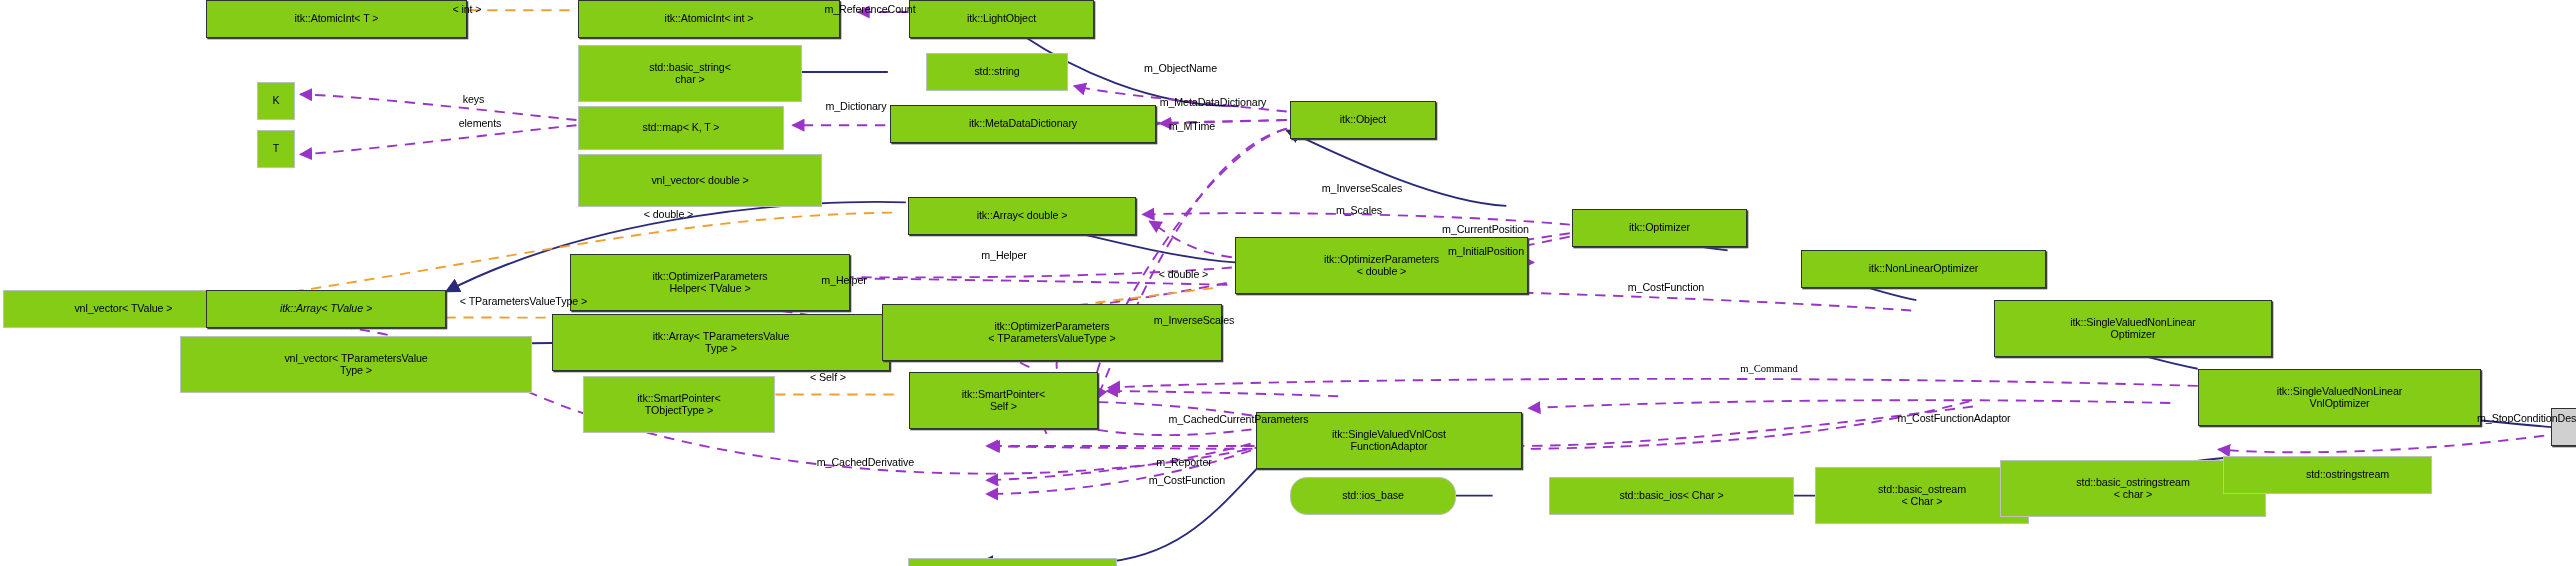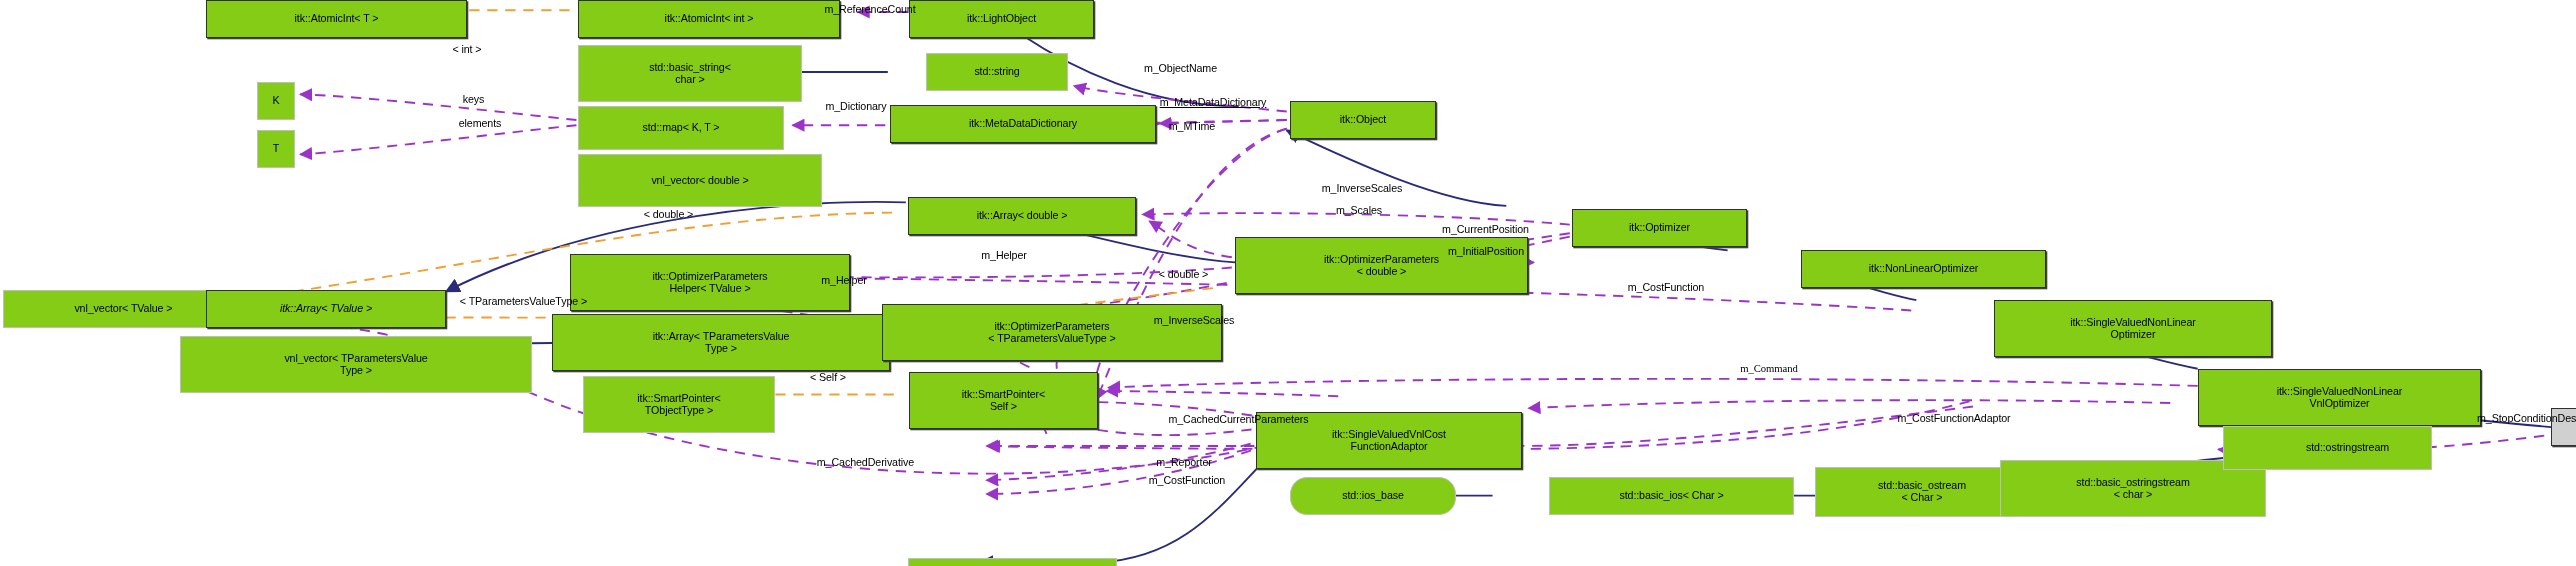--- a/index.html
+++ b/index.html
@@ -222,34 +222,34 @@
   <div class="node bold" title="itk::OptimizerParameters &lt; TParametersValueType &gt;" style="left: 882px; top: 304px; width: 340px; height: 57px;">itk::OptimizerParameters
 &lt; TParametersValueType &gt;</div>
   <div class="node" title="itk::SmartPointer&lt; TObjectType &gt;" style="left: 583px; top: 376px; width: 192px; height: 57px;">itk::SmartPointer&lt;
 TObjectType &gt;</div>
   <div class="node bold" title="itk::SmartPointer&lt; Self &gt;" style="left: 909px; top: 372px; width: 189px; height: 57px;">itk::SmartPointer&lt;
 Self &gt;</div>
   <div class="node bold" title="itk::SingleValuedVnlCost FunctionAdaptor" style="left: 1256px; top: 412px; width: 266px; height: 57px;">itk::SingleValuedVnlCost
 FunctionAdaptor</div>
   <div class="node" title="std::ios_base" style="left: 1290px; top: 477px; width: 166px; height: 38px; border-radius: 17px;">std::ios_base</div>
   <div class="node" title="std::basic_ios&lt; Char &gt;" style="left: 1549px; top: 477px; width: 245px; height: 38px;">std::basic_ios&lt; Char &gt;</div>
-  <div class="node" title="std::basic_ostream &lt; Char &gt;" style="left: 1815px; top: 467px; width: 214px; height: 50px;">std::basic_ostream
+  <div class="node" title="std::basic_ostream &lt; Char &gt;" style="left: 1815px; top: 467px; width: 214px; height: 57px;">std::basic_ostream
 &lt; Char &gt;</div>
   <div class="node" title="std::basic_ostringstream &lt; char &gt;" style="left: 2000px; top: 460px; width: 266px; height: 57px;">std::basic_ostringstream
 &lt; char &gt;</div>
-  <div class="node" title="std::ostringstream" style="left: 2223px; top: 426px; width: 209px; height: 44px; padding-left: 40px;">std::ostringstream</div>
+  <div class="node" title="std::ostringstream" style="left: 2223px; top: 456px; width: 209px; height: 38px; padding-left: 40px;">std::ostringstream</div>
   <div class="node" title="vnl_cost_function" style="left: 908px; top: 558px; width: 209px; height: 38px;">vnl_cost_function</div>
 
-  <div class="edge-label" style="left: 419px; top: 3.4px; width: 96px; margin-top: 40px;">&lt; int &gt;</div>
+  <div class="edge-label" style="left: 419px; top: 3.4px; width: 96px;">&lt; int &gt;</div>
   <div class="edge-label" style="left: 750px; top: 3.4px; width: 240px;">m_ReferenceCount</div>
   <div class="edge-label" style="left: 1086px; top: 62px; width: 189px;">m_ObjectName</div>
   <div class="edge-label" style="left: 439px; top: 93px; width: 69px;">keys</div>
   <div class="edge-label" style="left: 420px; top: 117px; width: 120px;">elements</div>
   <div class="edge-label" style="left: 770px; top: 100px; width: 172px;">m_Dictionary</div>
-  <div class="edge-label" style="left: 1074px; top: 96px; width: 278px; text-decoration: underline;">m_MetaDataDictionary</div>
+  <div class="edge-label" style="left: 1074px; top: 96px; width: 278px;">m_MetaDataDictionary</div>
   <div class="edge-label" style="left: 1125px; top: 120px; width: 134px;">m_MTime</div>
   <div class="edge-label" style="left: 1261px; top: 182px; width: 202px;">m_InverseScales</div>
   <div class="edge-label" style="left: 1292px; top: 204px; width: 134px;">m_Scales</div>
   <div class="edge-label" style="left: 1374px; top: 223px; width: 223px;">m_CurrentPosition</div>
   <div class="edge-label" style="left: 1385px; top: 245px; width: 202px;">m_InitialPosition</div>
   <div class="edge-label" style="left: 600px; top: 208px; width: 137px;">&lt; double &gt;</div>
   <div class="edge-label" style="left: 365px; top: 295px; width: 317px;">&lt; TParametersValueType &gt;</div>
   <div class="edge-label" style="left: 937px; top: 249px; width: 134px;">m_Helper</div>
   <div class="edge-label" style="left: 777px; top: 274px; width: 134px;">m_Helper</div>
   <div class="edge-label" style="left: 1115px; top: 268px; width: 137px;">&lt; double &gt;</div>

